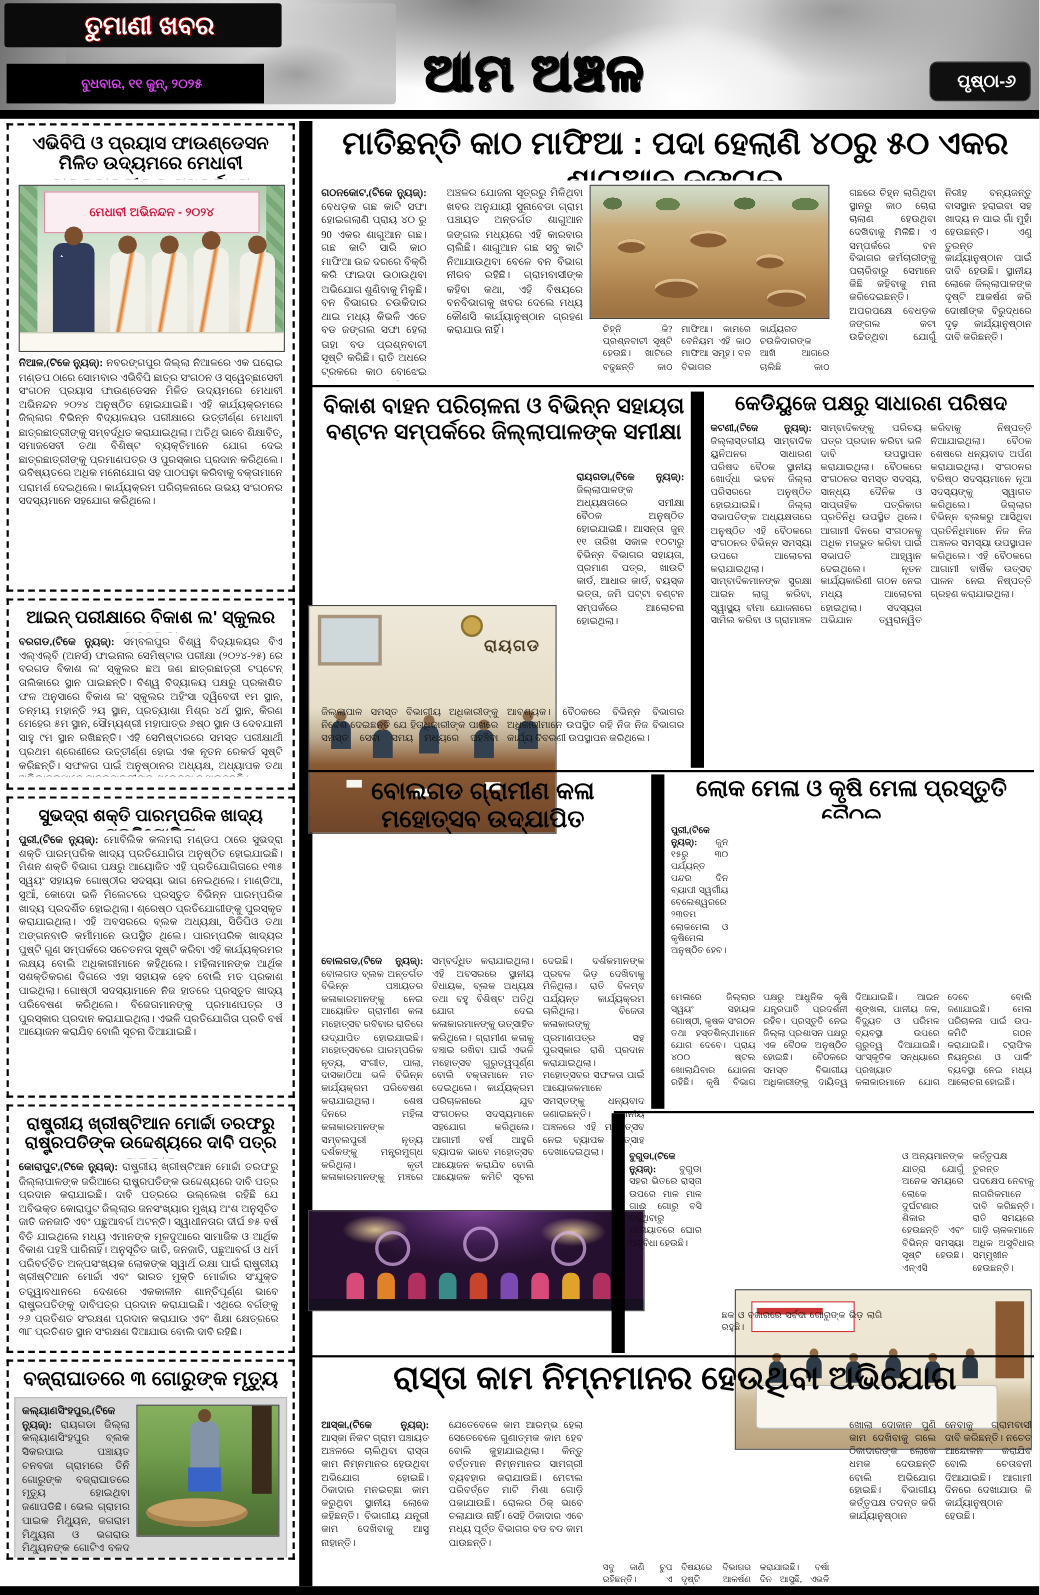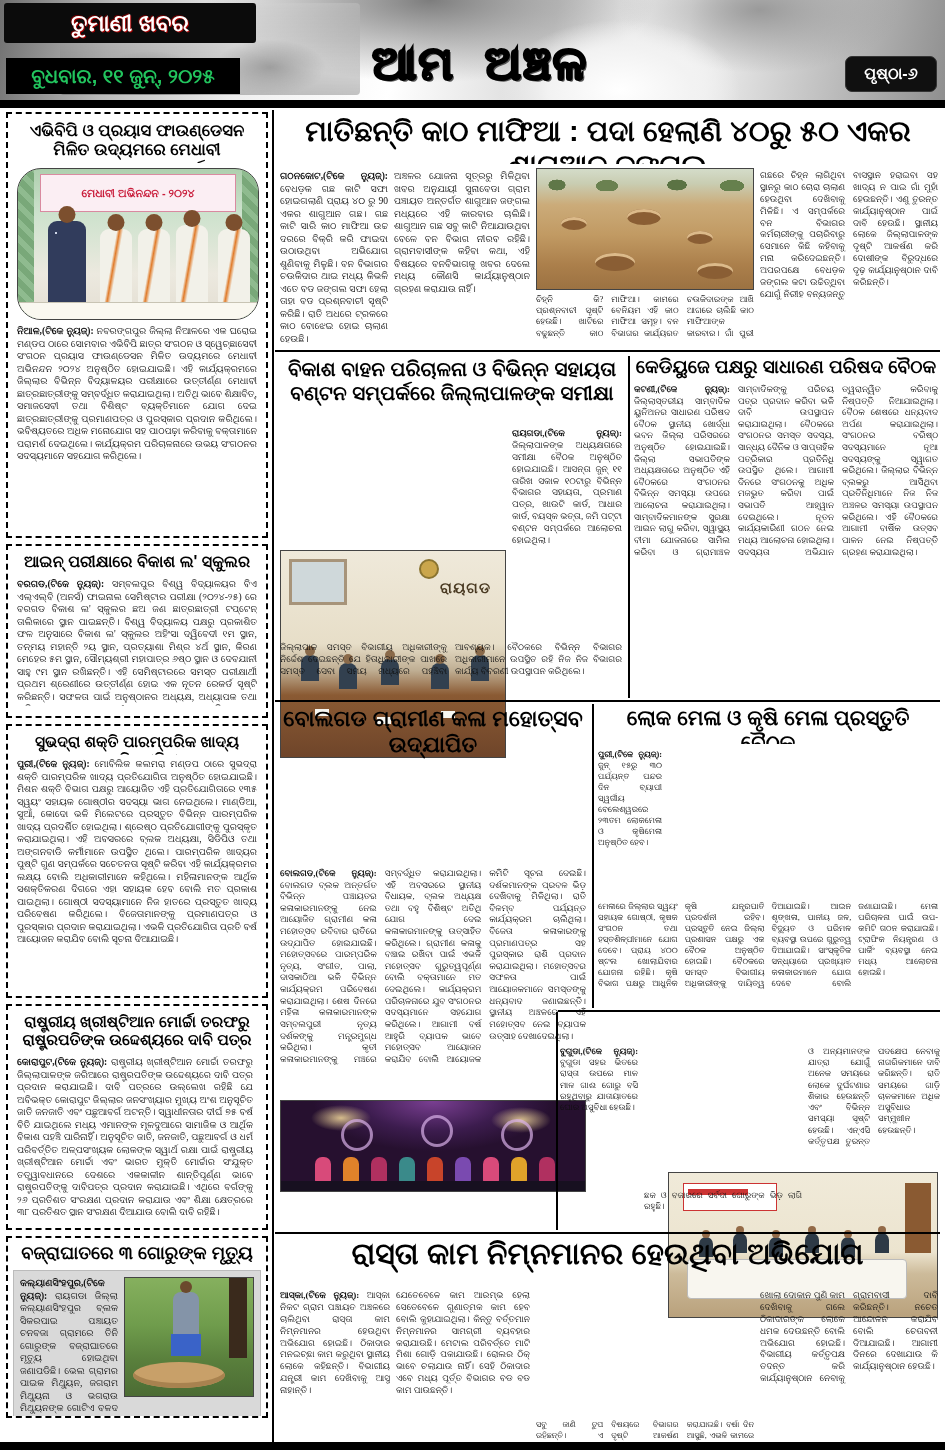--- a/index.html
+++ b/index.html
@@ -1,59 +1,59 @@
 <!DOCTYPE html>
 <html><head>
 <meta charset="utf-8">
 <style>
   html,body{margin:0;padding:0;background:#e8e8e8;}
   #page{position:relative;width:945px;height:1450px;background:#fff;margin:0 auto;overflow:hidden;
         font-family:"Liberation Serif",serif;color:#111;}
-  .abs{position:absolute;box-sizing:border-box;}
+  .abs{position:absolute;box-sizing:border-box;padding-left:12px;}
   
   #masthead{left:0;top:0;width:945px;height:100px;
     background:
       radial-gradient(120px 70px at 620px 90px, #ffffff 0%, #f2f2f2 60%, rgba(255,255,255,0) 100%),
       radial-gradient(200px 90px at 760px 10px, #9a9a9a 0%, rgba(160,160,160,0) 70%),
       radial-gradient(260px 120px at 1150px 40px, #8b8b8b 0%, rgba(140,140,140,0) 70%),
       radial-gradient(300px 110px at 430px 0px, #7d7d7d 0%, rgba(150,150,150,0) 75%),
       linear-gradient(100deg,#6f6f6f 0%,#b9b9b9 12%,#efefef 26%,#ffffff 42%,#d9d9d9 58%,#f6f6f6 72%,#bdbdbd 88%,#8f8f8f 100%);}
   #brandBox{left:4px;top:3px;width:252px;height:40px;background:#0b0b0b;display:flex;align-items:center;justify-content:center;
     border-radius:3px;}
   #brandBox span{color:#fff;font-family:"Liberation Sans",sans-serif;font-weight:bold;font-size:23px;
     text-shadow:1px 1px 0 #a00,-1px -1px 0 #600;}
   #villageArt{left:60px;top:3px;width:300px;height:92px;
     background:
       radial-gradient(80px 40px at 70% 70%, #5a5a5a 0%, rgba(90,90,90,0) 70%),
       radial-gradient(90px 50px at 30% 90%, #4a4a4a 0%, rgba(70,70,70,0) 70%),
       linear-gradient(180deg, rgba(210,210,210,.55) 0%, rgba(120,120,120,.45) 60%, rgba(60,60,60,.55) 100%);
     opacity:.55;border-radius:4px;}
   #dateBox{left:6px;top:58px;width:234px;height:36px;background:#000;display:flex;align-items:center;justify-content:center;}
-  #dateBox span{color:#22c55e;font-family:"Liberation Sans",sans-serif;font-weight:bold;font-size:20px;}
+  #dateBox span{color:#d946ef;font-family:"Liberation Sans",sans-serif;font-weight:bold;font-size:12px;}
   #mainTitle{left:280px;top:36px;width:400px;height:60px;display:flex;align-items:center;justify-content:center;}
-  #mainTitle span{font-family:Liberation Mono, monospace;font-weight:bold;font-size:46px;color:#f4f4f4;
+  #mainTitle span{font-family:Liberation Sans, sans-serif;font-weight:bold;font-size:46px;color:#f4f4f4;
     -webkit-text-stroke:2.5px #000;text-shadow:2px 2px 0 #555;letter-spacing:2px;text-align:right;}
   #pageBox{left:845px;top:56px;width:92px;height:36px;background:#101010;border-radius:7px;
     display:flex;align-items:center;justify-content:center;border:1px solid #333;}
   #pageBox span{color:#fff;font-family:"Liberation Sans",sans-serif;font-weight:bold;font-size:16px;}
   .mastRule{left:0;top:100px;width:945px;height:8px;background:#000;}
   #bottomRule{left:0;top:1442px;width:945px;height:8px;background:#000;}
   
   .headline{font-family:"Liberation Sans",sans-serif;font-weight:bold;color:#000;text-align:center;line-height:1.18;overflow:hidden;}
   .body-text{font-size:9.5px;line-height:1.32;text-align:justify;overflow:hidden;color:#101010;}
   .dateline{font-weight:bold;}
   .cols2{column-count:2;column-gap:8px;}
   .cols3{column-count:3;column-gap:8px;}
   .cols4{column-count:4;column-gap:7px;}
   .vrule{background:#000;width:2px;}
   .hrule{background:#000;height:2px;}
   .dbox{border:2px dashed #000;background:#fff;padding:7px 9px;overflow:hidden;}
   .photo{border:1px solid #444;overflow:hidden;position:relative;}
   
-  .ph-award{background:linear-gradient(180deg,#aecfae 0%,#cde2cd 30%,#ece9df 70%,#e3ded2 100%);border-radius:24px;}
+  .ph-award{background:linear-gradient(180deg,#aecfae 0%,#cde2cd 30%,#ece9df 70%,#e3ded2 100%);}
   .ph-award .pillar{position:absolute;top:0;bottom:0;width:16px;background:repeating-linear-gradient(45deg,#79a879 0 6px,#8fbb8f 6px 12px);}
   .ph-award .banner{position:absolute;left:22px;right:22px;top:5px;height:36px;background:#fbeef3;border:1px solid #d98aa0;
      display:flex;flex-direction:column;align-items:center;justify-content:center;}
   .ph-award .banner b{color:#c91d3b;font-size:11px;font-family:"Liberation Sans",sans-serif;line-height:1.1;}
   .person{position:absolute;bottom:16px;width:32px;height:74px;border-radius:9px 9px 0 0;
      background:linear-gradient(100deg,#f2f1e9 38%,#e07b2a 44%,#f2f1e9 52%);}
   .person::before{content:"";position:absolute;top:-15px;left:50%;transform:translateX(-50%);width:17px;height:17px;border-radius:50%;background:#7c4f2e;}
   .person.girl{background:radial-gradient(circle 3px at 8px 12px,#cfd6e8 30%,#313c5c 36%) #313c5c;width:38px;height:86px;}
   .ph-award .tbl{position:absolute;left:0;right:0;bottom:0;height:16px;background:#faf8f0;border-top:1px solid #c8c4b4;}
   

